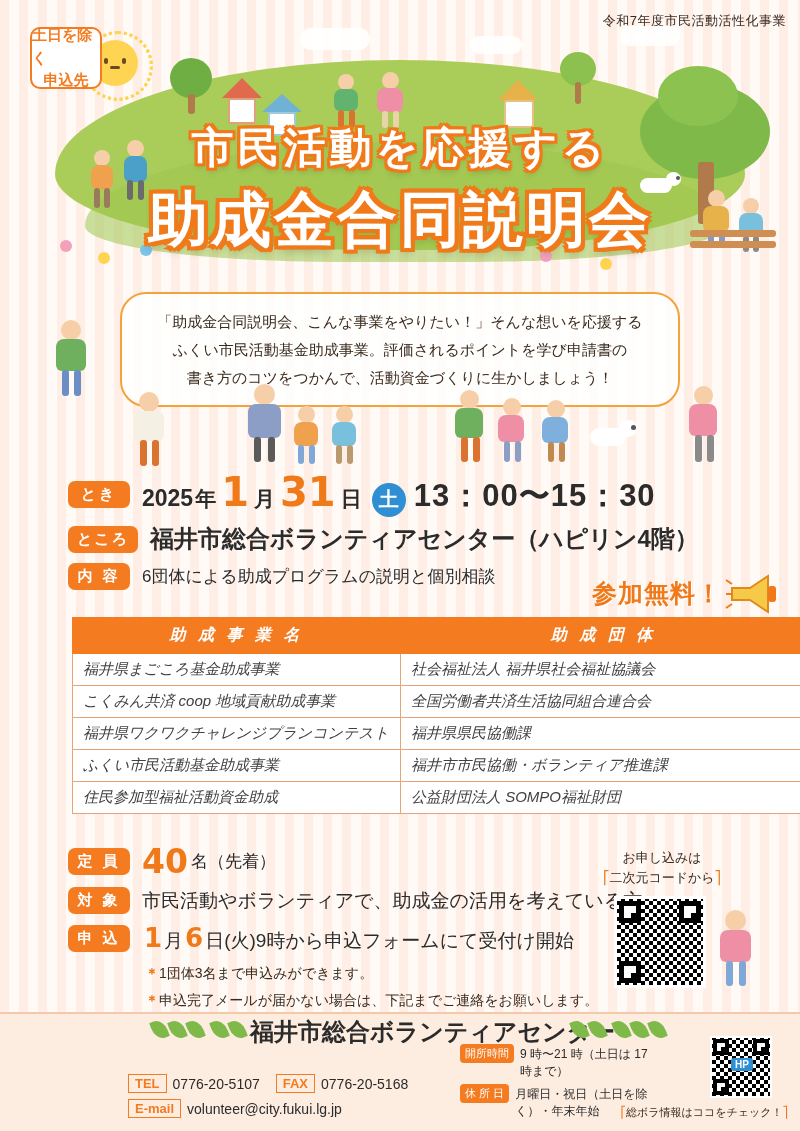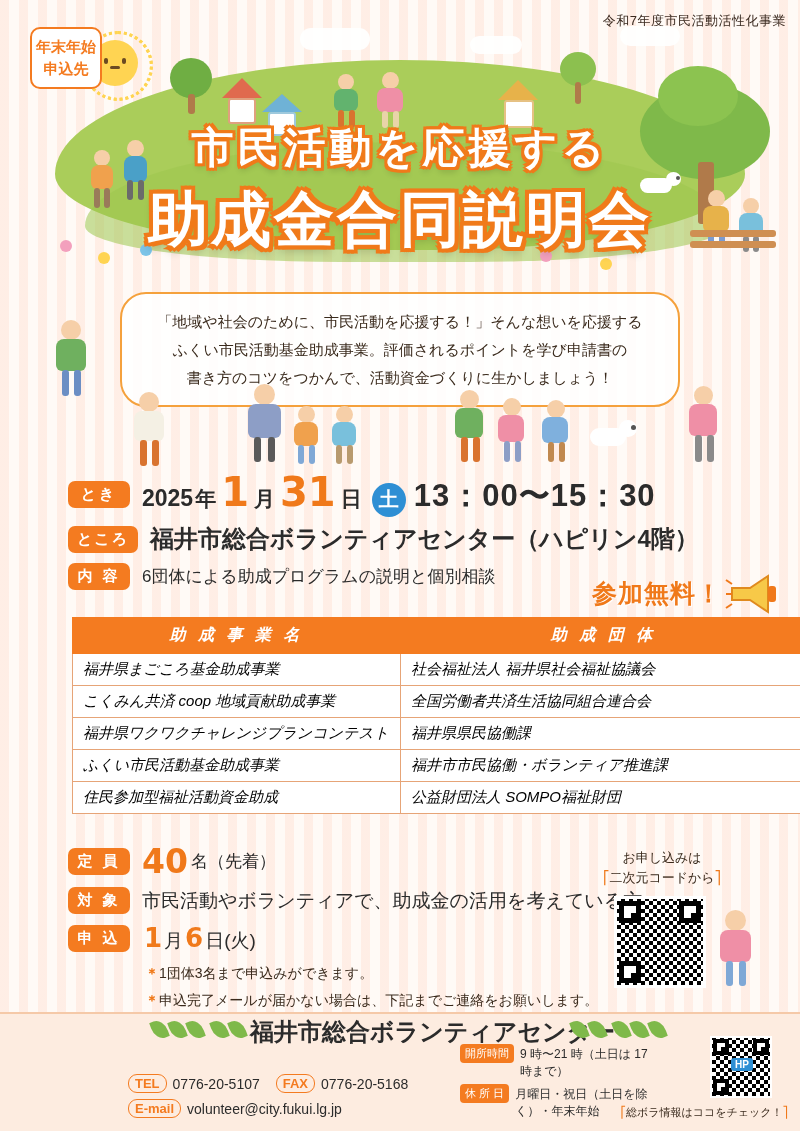--- a/index.html
+++ b/index.html
@@ -133,21 +133,21 @@
   
   table.grants {
     position:absolute; left:72px; top:617px; width:735px;
     border-collapse:collapse; background:#fff;font-style:italic;
   }
   table.grants th {
     background:#f47b20; color:#fff; font-size:16px; font-weight:bold;
     padding:7px 6px; border:1px solid #f47b20; letter-spacing:4px;
   }
   table.grants td {
-    border:1px solid #e6a477; font-size:15px; color:#000000;
+    border:1px solid #e6a477; font-size:15px; color:#404040;
     padding:6px 10px; height:29px;
   }
   table.grants td.c1 { width:328px; }
 
   
   .rows2 { position:absolute; left:0; top:845px; width:800px; }
   .rows2 .row { margin-bottom:9px; padding-left:68px; }
   .cap-num { color:#f0791a; font-size:33px; font-weight:bold; line-height:1; font-family:"DejaVu Sans", sans-serif;}
   .cap-unit { font-size:17px; color:#2b2b2b; margin-left:3px; }
   .target-text { font-size:19px; color:#2b2b2b; }
@@ -184,21 +184,21 @@
     color:#f47b20; font-size:15px; font-weight:bold; line-height:1.5;
     display:flex; flex-direction:column; align-items:center; justify-content:center;
   }
   .org-name {
     position:absolute; left:250px; top:1016px; font-size:24px; font-weight:bold; color:#2b2b2b;
   }
   .leaf { position:absolute; width:15px; height:19px; background:#7fb94a; border-radius:0 70% 0 70%; transform:rotate(-20deg); }
   .addr { position:absolute; left:128px; top:1052px; font-size:14px; color:#2b2b2b; }
   .contact-line { position:absolute; left:128px; top:1074px; font-size:14px; color:#2b2b2b; display:flex; align-items:center; gap:6px;}
   .contact-line2 { position:absolute; left:128px; top:1099px; font-size:14px; color:#2b2b2b; display:flex; align-items:center; gap:6px;}
-  .lbl-box { border:1.5px solid #f47b20; border-radius:9px; padding:1px 6px; color:#f47b20; font-weight:bold; font-size:13px;}
+  .lbl-box { border:1.5px solid #f47b20; border-radius:0; padding:1px 6px; color:#f47b20; font-weight:bold; font-size:13px;}
   .hours-box {
     position:absolute; left:460px; top:1044px; width:200px; font-size:12px; color:#2b2b2b;
   }
   .hours-row { display:flex; align-items:flex-start; margin-bottom:4px; }
   .hours-lbl {
     background:#f47b20; color:#fff; font-size:11px; border-radius:4px; padding:2px 5px;
     margin-right:6px; white-space:nowrap;
   }
   .hours-val { padding-top:2px; }
   .hp-qr {
@@ -320,21 +320,21 @@
     <div class="flower" style="left:540px; top:228px; background:#f3a0bd;"></div>
     <div class="flower" style="left:600px; top:236px; background:#ffd452;"></div>
   </div>
 
   <div class="title-wrap">
     <div class="title-1">市民活動を応援する</div>
     <div class="title-2">助成金合同説明会</div>
   </div>
 
   <div class="lead">
-    <div>「地域や社会のために、市民活動を応援する！」そんな想いを応援する</div>
+    <div>「助成金合同説明会、こんな事業をやりたい！」そんな想いを応援する</div>
     <div>ふくい市民活動基金助成事業。評価されるポイントを学び申請書の</div>
     <div>書き方のコツをつかんで、活動資金づくりに生かしましょう！</div>
   </div>
 
   <div class="band">
     <div class="ppl" style="left:52px; top:-60px; width:40px; height:78px;">
       <div class="head" style="left:9px;top:0;width:20px;height:20px;background:#f6cfa8;"></div>
       <div class="torso" style="left:4px;top:19px;width:30px;height:32px;background:#6fb05f;"></div>
       <div class="leg" style="left:10px;top:50px;width:7px;height:26px;background:#6b8ec4;"></div>
       <div class="leg" style="left:22px;top:50px;width:7px;height:26px;background:#6b8ec4;"></div>
@@ -472,20 +472,21 @@
       <span class="target-text">市民活動やボランティアで、助成金の活用を考えている方</span>
     </div>
     <div class="row">
       <span class="tag">申 込</span>
       <span class="apply-text">
         <span class="apply-num">1</span>
         <span>月</span>
         <span class="apply-num">6</span>
         <span>日</span>
         <span>(火)</span>
+        <span>9時から申込フォームにて受付け開始</span>
       </span>
     </div>
   </div>
 
   <div class="notes">
     <div><span class="star">＊</span><span>1団体3名まで申込みができます。</span></div>
     <div><span class="star">＊</span><span>申込完了メールが届かない場合は、下記までご連絡をお願いします。</span></div>
   </div>
 
   <div class="qr-note">
@@ -506,21 +507,21 @@
   <div class="ppl" style="left:716px; top:910px; width:40px; height:76px;">
     <div class="head" style="left:9px;top:0;width:21px;height:21px;background:#f6cfa8;"></div>
     <div class="torso" style="left:4px;top:20px;width:31px;height:32px;background:#ef8fa6;"></div>
     <div class="leg" style="left:10px;top:51px;width:7px;height:25px;background:#7fa8d6;"></div>
     <div class="leg" style="left:23px;top:51px;width:7px;height:25px;background:#7fa8d6;"></div>
   </div>
 
   <div class="footer"></div>
 
   <div class="footer-tag">
-    <span>年末年始</span>
+    <span>土日を除く</span>
     <span>申込先</span>
   </div>
 
   <div class="leaf" style="left:152px;top:1020px;"></div>
   <div class="leaf" style="left:170px;top:1020px;"></div>
   <div class="leaf" style="left:188px;top:1020px;"></div>
   <div class="leaf" style="left:212px;top:1020px;"></div>
   <div class="leaf" style="left:230px;top:1020px;"></div>
   <div class="org-name">福井市総合ボランティアセンター</div>
   <div class="leaf" style="left:572px;top:1020px;"></div>

